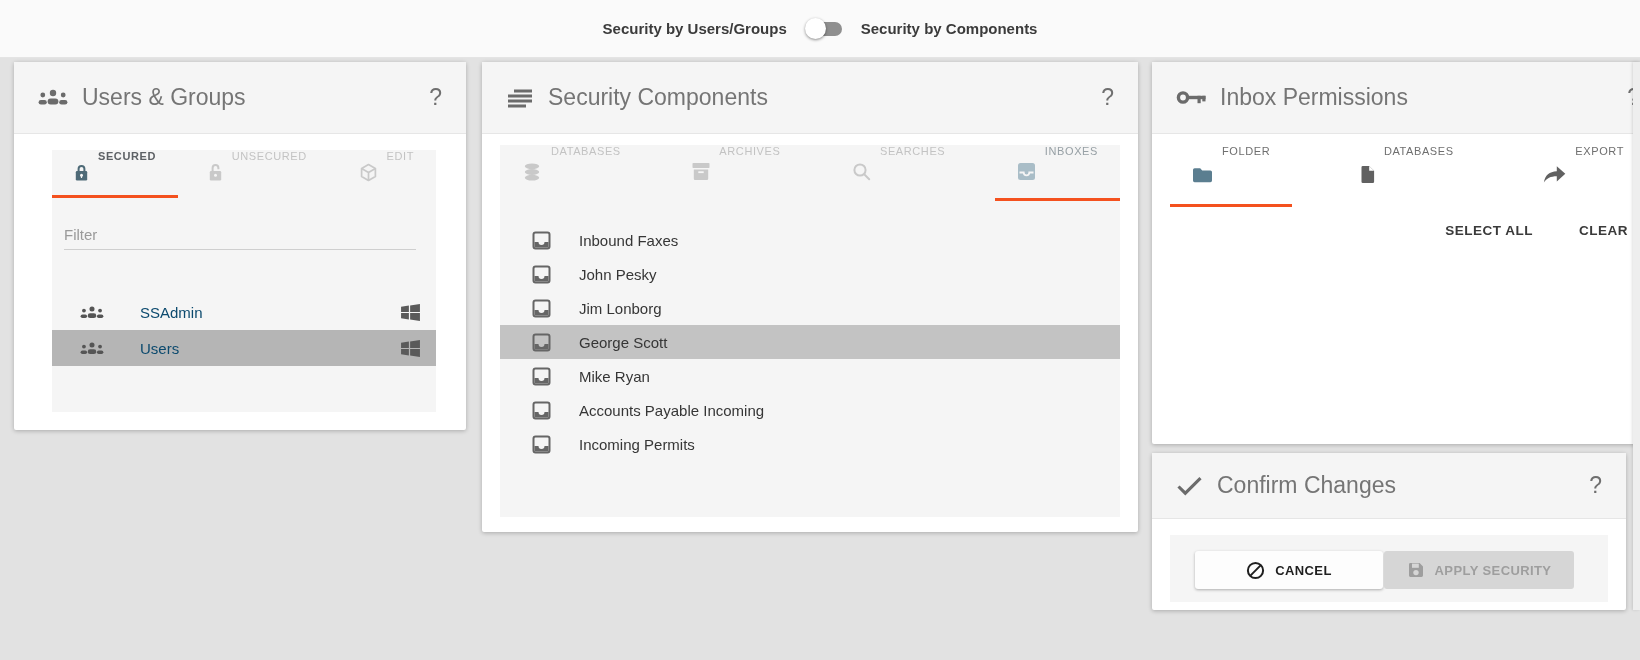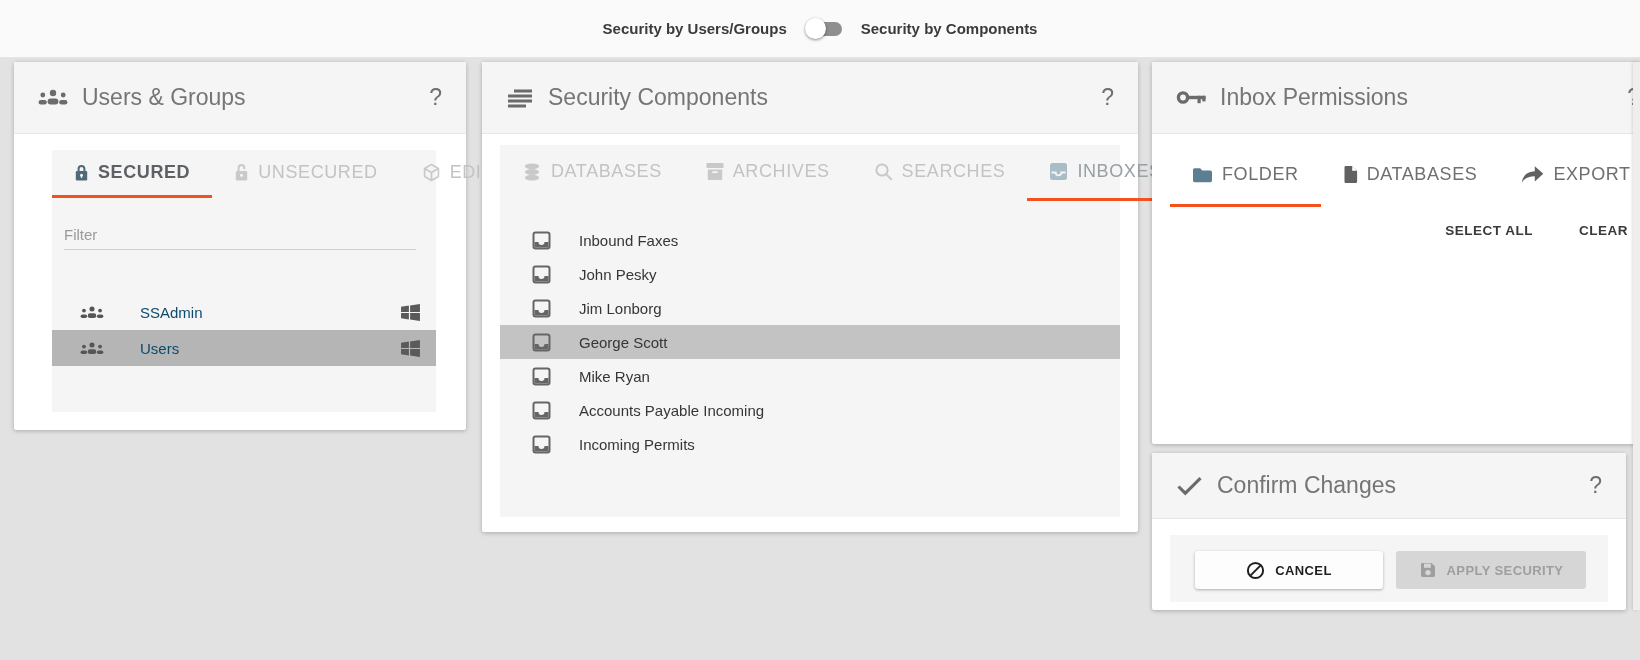--- a/index.html
+++ b/index.html
@@ -27,21 +27,21 @@
   .card-header{height:72px;background:#f5f5f5;border-bottom:1px solid #e6e6e6;display:flex;align-items:center;
     padding:0 24px;color:#6b6b6b;}
   .card-header .hicon{flex:0 0 auto;margin-right:14px;display:flex;align-items:center;}
   .card-title{font-size:23px;color:var(--header_text);flex:1;white-space:nowrap;}
   .help{font-size:23px;color:#6f6f6f;cursor:pointer;line-height:1;}
 
   .inset{position:absolute;background:#f5f5f5;}
 
   
   .tabs{display:flex;justify-content:space-between;align-items:stretch;height:48px;}
-  .tab{display:flex;align-items:center;gap:9px;padding:0 22px;font-size:18px;letter-spacing:.6px;
+  .tab{display:flex;gap:9px;padding:0 22px;font-size:11px;letter-spacing:.6px;
     color:#c3c3c3;cursor:pointer;border-bottom:3px solid transparent;white-space:nowrap;}
   .tab .ticon{display:flex;align-items:center;color:#c9c9c9;}
   .tab.active{border-bottom-color:var(--accent);}
 
   
   #panel-users{left:14px;top:62px;width:452px;height:368px;}
   #panel-users .inset{left:38px;top:88px;width:384px;bottom:18px;}
   #panel-users .tab.active{color:#5d6165;font-weight:700;}
   #panel-users .tab.active .ticon{color:#4e6a77;}
   .filter-wrap{margin:22px 20px 0 12px;}
@@ -78,21 +78,21 @@
   .perm-row{height:35px;display:flex;align-items:center;padding-left:18px;cursor:pointer;}
   .cb{width:18px;height:18px;border:2px solid #757575;border-radius:2px;background:transparent;flex:0 0 auto;}
   .perm-row .plabel{font-size:15px;color:#3d3d3d;margin-left:14px;}
   .perm-actions{display:flex;justify-content:flex-end;gap:46px;padding:16px 36px 0 0;}
   .text-btn{font-size:13.5px;font-weight:700;letter-spacing:.5px;color:#3a3a3a;cursor:pointer;}
 
   
   #panel-confirm{left:1152px;top:453px;width:474px;height:157px;}
   #panel-confirm .card-header{height:66px;}
   #panel-confirm .inset{left:18px;right:18px;top:82px;bottom:8px;}
-  .btn-row{display:flex;gap:13px;padding:16px 0 0 25px;}
+  .btn-row{display:flex;gap:1px;padding:16px 0 0 25px;}
   .btn{height:38px;border:none;border-radius:3px;display:flex;align-items:center;justify-content:center;
     gap:10px;font-size:13px;font-weight:700;letter-spacing:.4px;cursor:pointer;
     font-family:"Liberation Sans",sans-serif;}
   .btn-cancel{width:188px;background:#fdfdfd;color:#1f1f1f;box-shadow:0 1px 3px rgba(0,0,0,.3);}
   .btn-apply{width:190px;background:#d6d6d6;color:#9e9e9e;cursor:default;}
 
   .edge-sliver{position:absolute;left:1633px;top:62px;width:7px;height:548px;background:#eeeeee;
     box-shadow:-1px 0 3px rgba(0,0,0,.12);}
 </style>
 </head>

